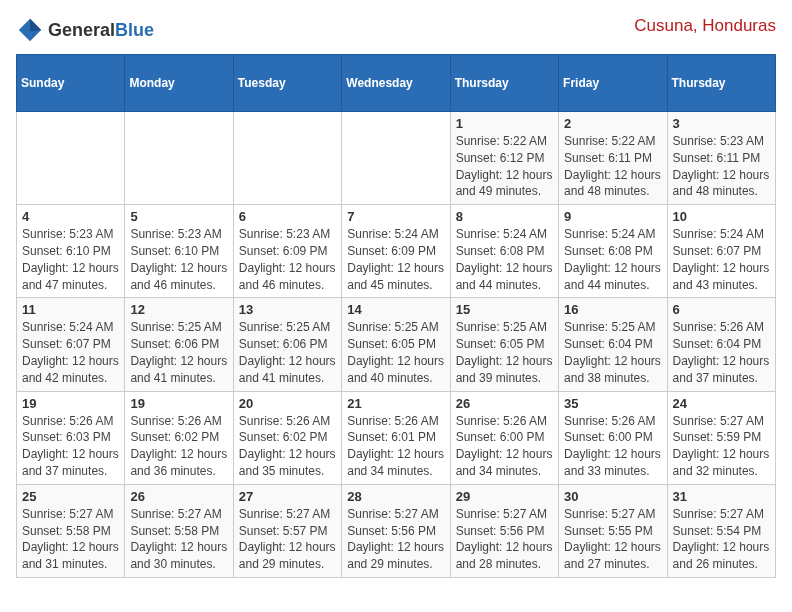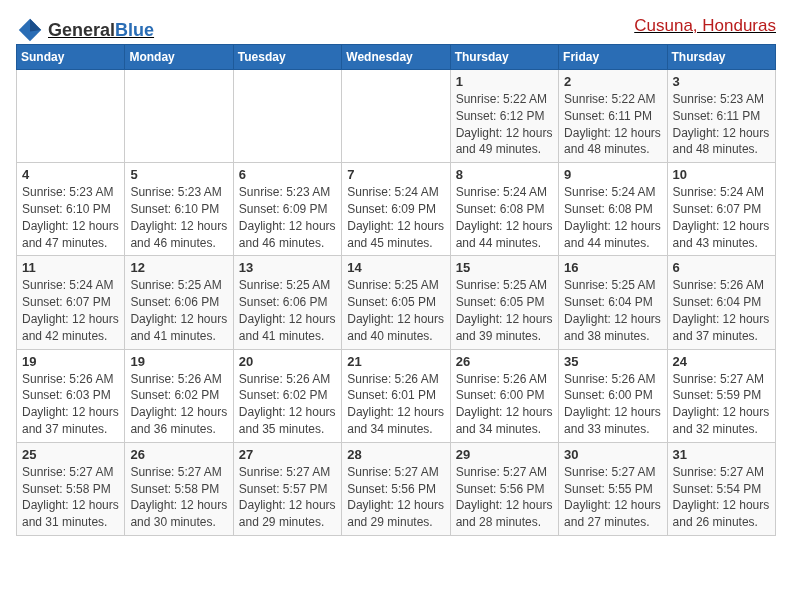--- a/index.html
+++ b/index.html
@@ -7,21 +7,21 @@
       font-family: Arial, sans-serif;
       background: #fff;
       width: 792px;
       min-height: 612px;
       padding: 16px;
     }
     .header {
       display: flex;
       justify-content: space-between;
       align-items: flex-start;
-      text-decoration: underline;
+      margin-bottom: 10px;
     }
     .logo {
       display: flex;
       align-items: center;
       gap: 4px;
     }
     .logo-text-general {
       font-size: 18px;
       font-weight: bold;
       color: #333;
@@ -48,21 +48,21 @@
       color: #b91c1c;
     }
     .calendar {
       width: 100%;
       border-collapse: collapse;
       font-size: 11px;
     }
     .calendar thead th {
       background: #2a6db5;
       color: #fff;
-      padding: 5px 4px;
+      padding: 21px 4px;
       text-align: left;
       font-size: 12px;
       border: 1px solid #1e5a9a;
     }
     .calendar tbody td {
       border: 1px solid #ccc;
       vertical-align: top;
       padding: 4px 5px;
       width: 108px;
       min-height: 80px;

